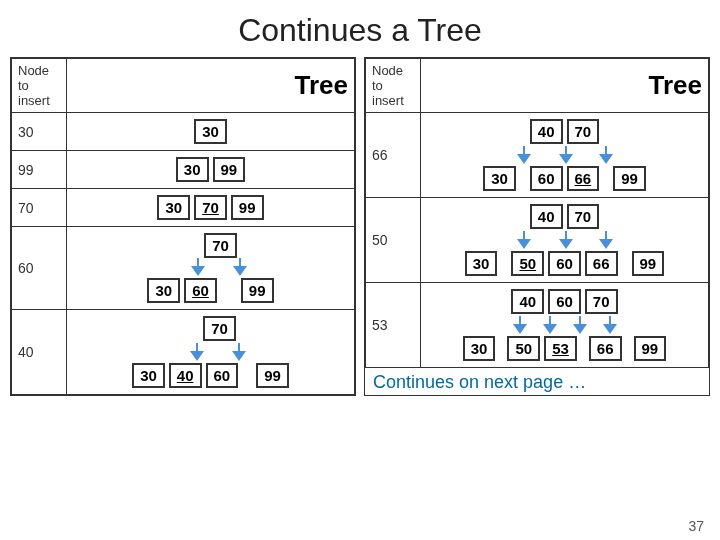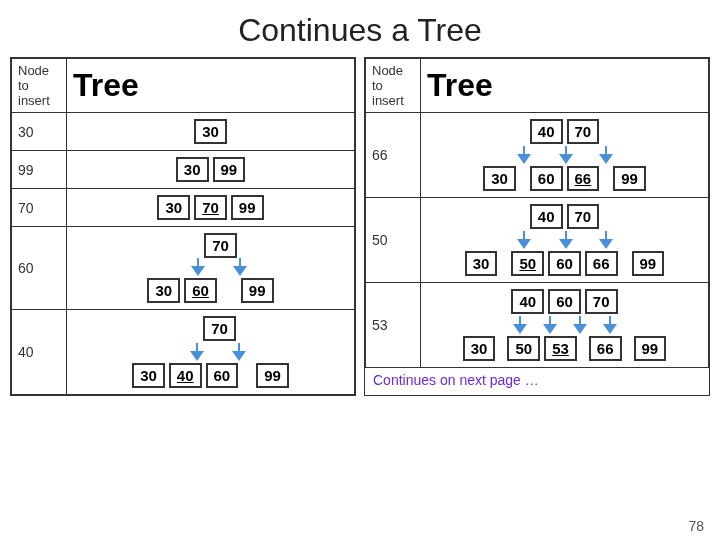--- a/index.html
+++ b/index.html
@@ -30,22 +30,22 @@
     .table-grid {
       width: 100%;
       border-collapse: collapse;
     }
     .table-grid td {
       border: 1.5px solid #333;
       padding: 4px 6px;
       vertical-align: middle;
     }
     .header-cell {
-      text-align: left;
-      font-size: 32px;
+      text-align: right;
+      font-size: 26px;
       font-weight: bold;
       background: #fff;
       padding: 6px 0;
       margin-left: 29px;
     }
     .label-cell {
       font-size: 14px;
       color: #333;
       width: 55px;
       text-align: left;
@@ -84,22 +84,22 @@
     
     .tree-row {
       display: flex;
       align-items: center;
       justify-content: center;
       gap: 4px;
       margin: 2px 0;
     }
     
     .continues-text {
-      font-size: 14px;
-      color: #6d28d9;
+      font-size: 18px;
+      color: #0369a1;
       padding: 4px 8px 0 8px;
     }
     .page-num {
       position: absolute;
       bottom: 6px;
       right: 16px;
       font-size: 14px;
       color: #555;
     }
   </style>
@@ -327,13 +327,13 @@
             </div>
           </div>
         </td>
       </tr>
     </tbody>
       </table>
     <div class="continues-text">Continues on next page …</div>
   </div>
 </div>
 
-<div class="page-num">78</div>
+<div class="page-num">37</div>
 
 </body></html>

